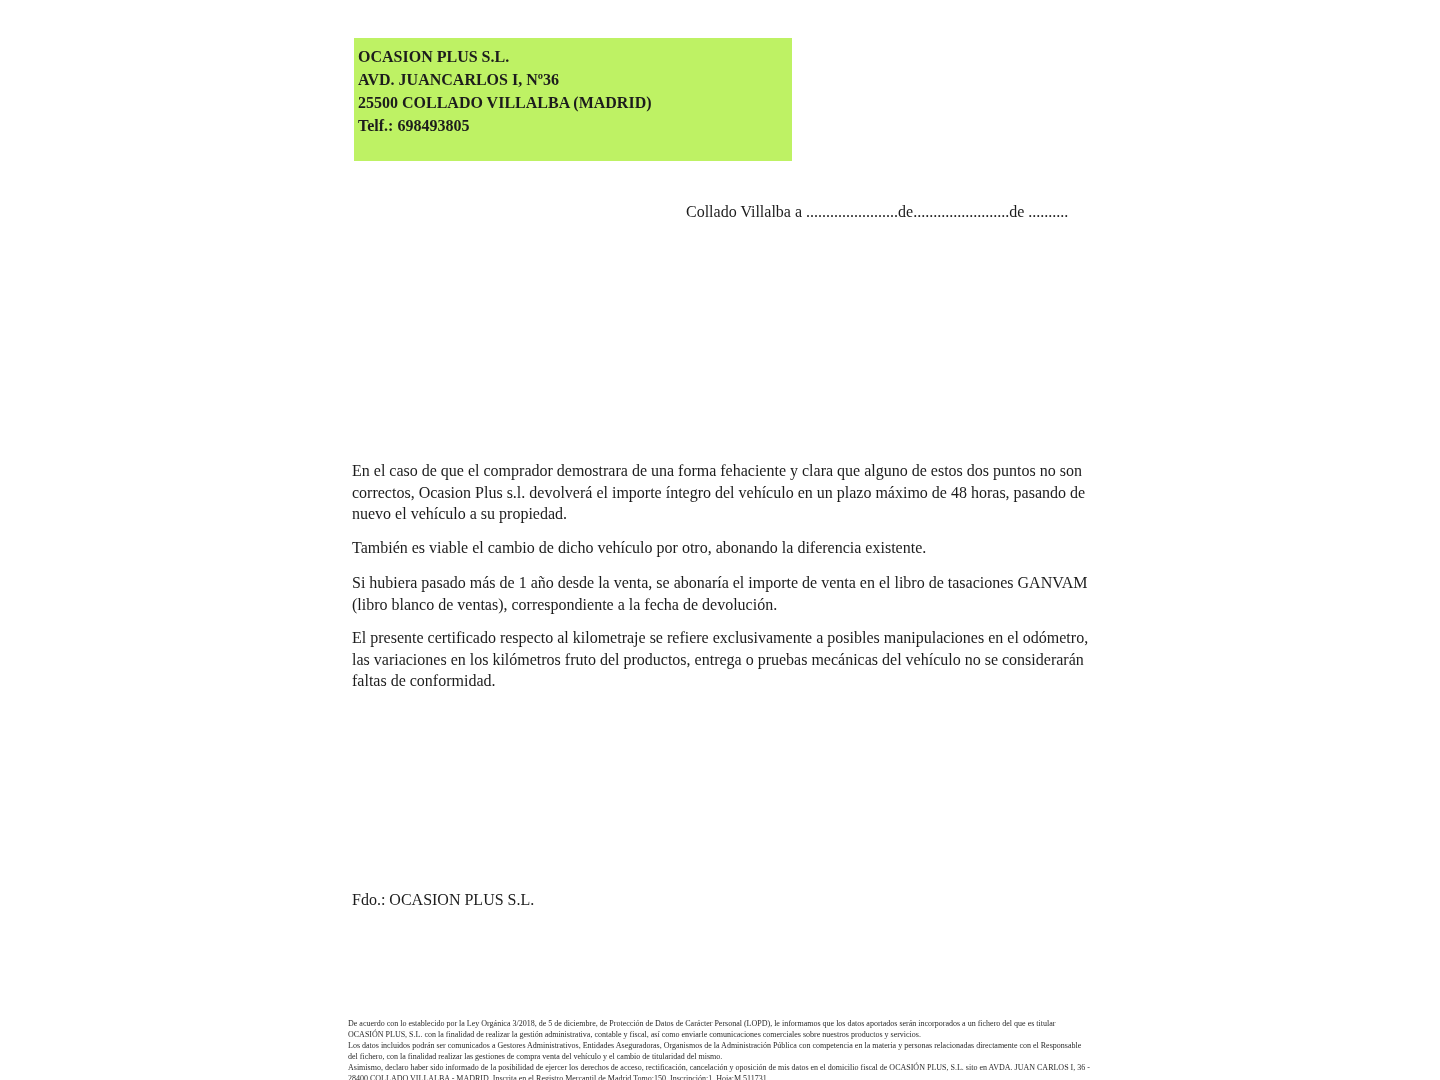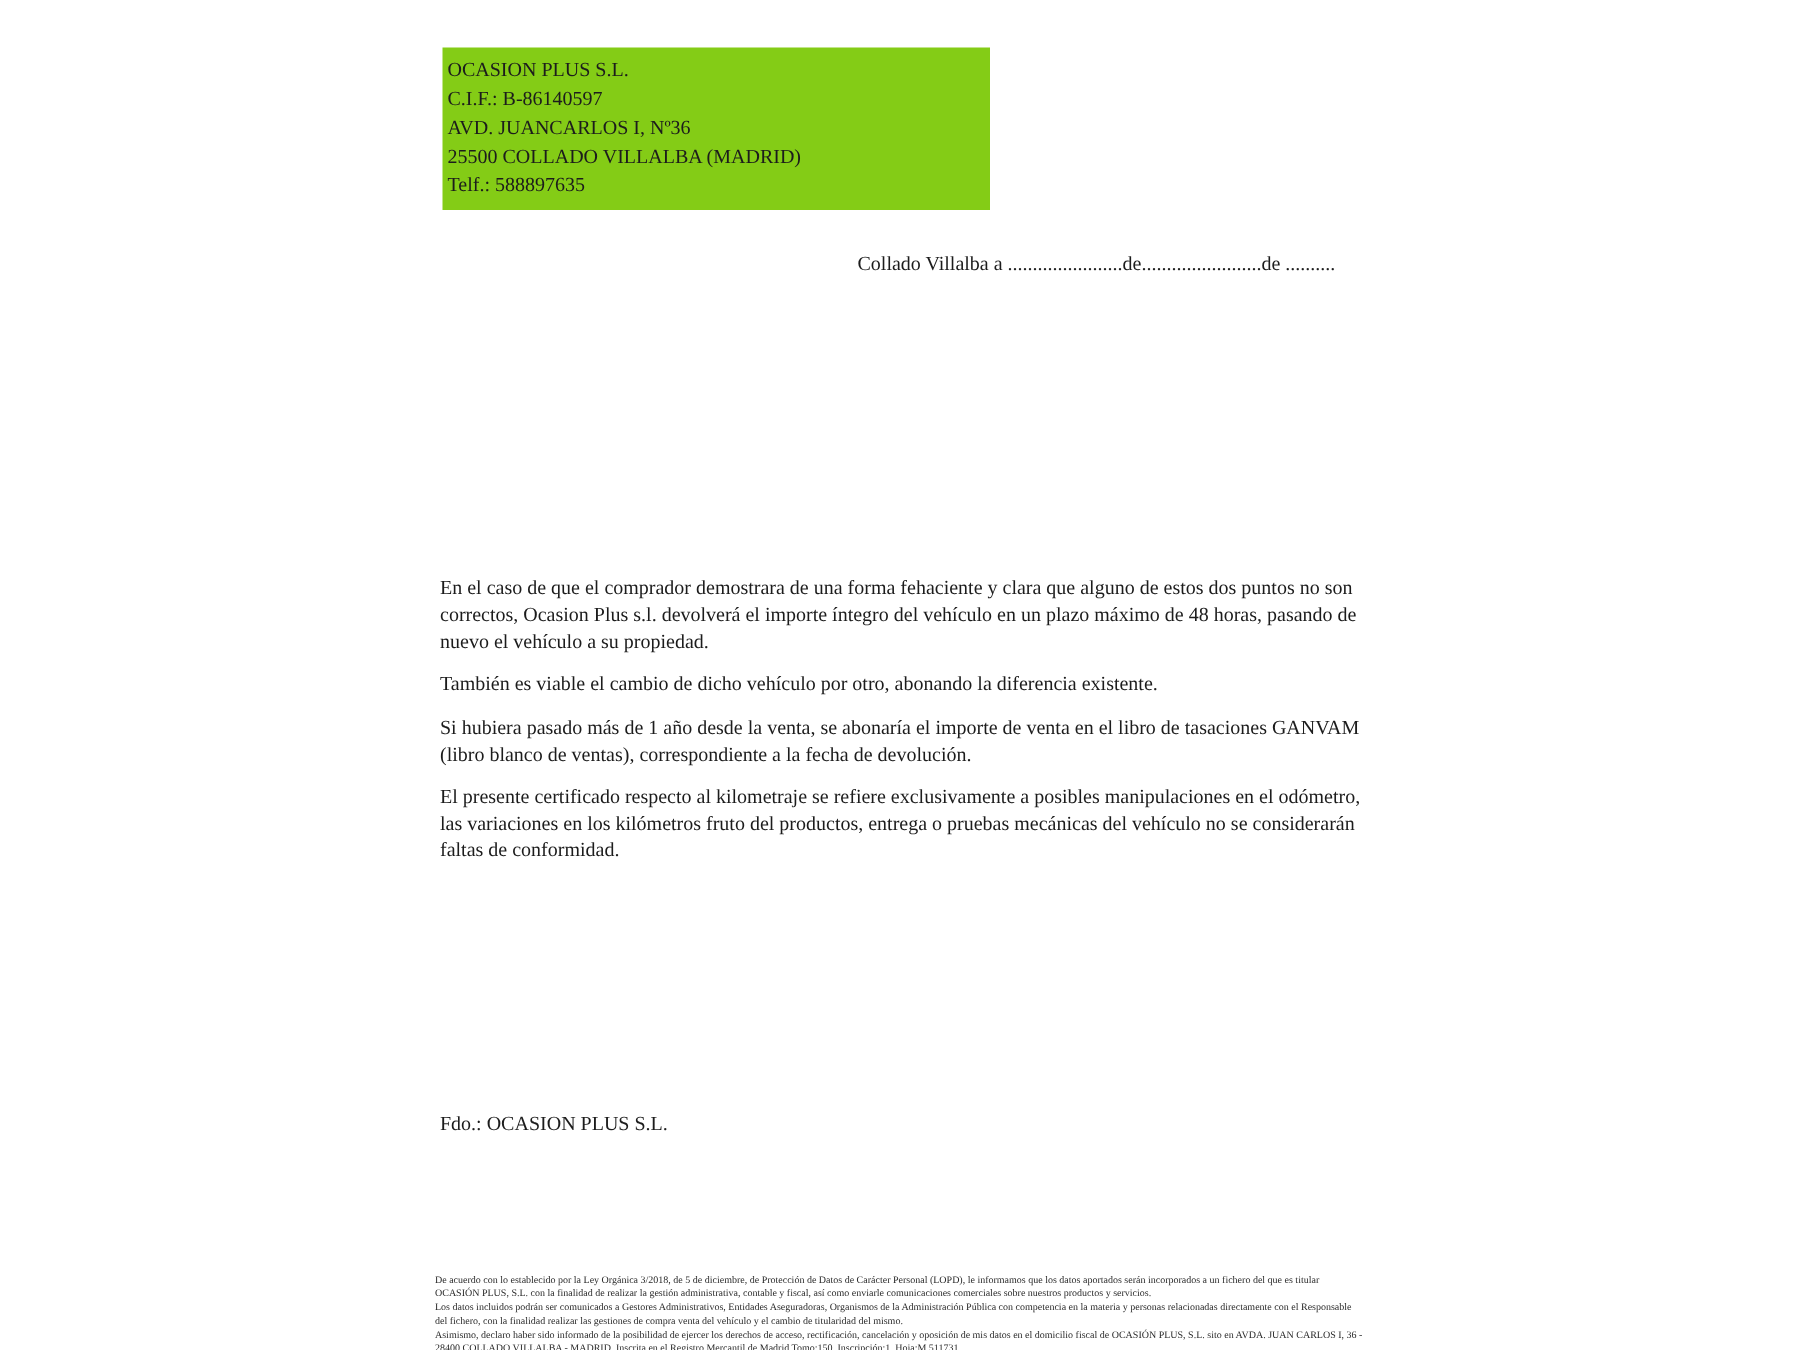--- a/index.html
+++ b/index.html
@@ -21,23 +21,23 @@
     left: 350px;
     top: 0;
     width: 740px;
     height: 1080px;
   }
   .header-block {
     position: absolute;
     left: 4px;
     top: 38px;
     width: 430px;
-    background: #84cc16;
-    padding: 7px 4px 8px 4px;
-    font-weight: normal;
+    background: #bef264;
+    padding: 7px 4px 24px 4px;
+    font-weight: bold;
     font-size: 16px;
     line-height: 23px;
   }
   .date-line {
     position: absolute;
     left: 336px;
     top: 203px;
     font-size: 16px;
     white-space: nowrap;
   }
@@ -84,24 +84,23 @@
   .legal div { margin: 0; }
 </style>
 </head>
 <body>
 
 <div class="canvas">
   <div class="doc">
 
     <div class="header-block">
       <div>OCASION PLUS S.L.</div>
-      <div>C.I.F.: B-86140597</div>
       <div>AVD. JUANCARLOS I, Nº36</div>
       <div>25500 COLLADO VILLALBA (MADRID)</div>
-      <div>Telf.: 588897635</div>
+      <div>Telf.: 698493805</div>
     </div>
 
     <div class="date-line">Collado Villalba a .......................de........................de ..........</div>
 
 
 
     <p class="bodytext para1">En el caso de que el comprador demostrara de una forma fehaciente y clara que alguno de estos dos puntos no son correctos, Ocasion Plus s.l. devolverá el importe íntegro del vehículo en un plazo máximo de 48 horas, pasando de nuevo el vehículo a su propiedad.</p>
     <p class="bodytext para2">También es viable el cambio de dicho vehículo por otro, abonando la diferencia existente.</p>
     <p class="bodytext para3">Si hubiera pasado más de 1 año desde la venta, se abonaría el importe de venta en el libro de tasaciones GANVAM (libro blanco de ventas), correspondiente a la fecha de devolución.</p>
     <p class="bodytext para4">El presente certificado respecto al kilometraje se refiere exclusivamente a posibles manipulaciones en el odómetro, las variaciones en los kilómetros fruto del productos, entrega o pruebas mecánicas del vehículo no se considerarán faltas de conformidad.</p>

